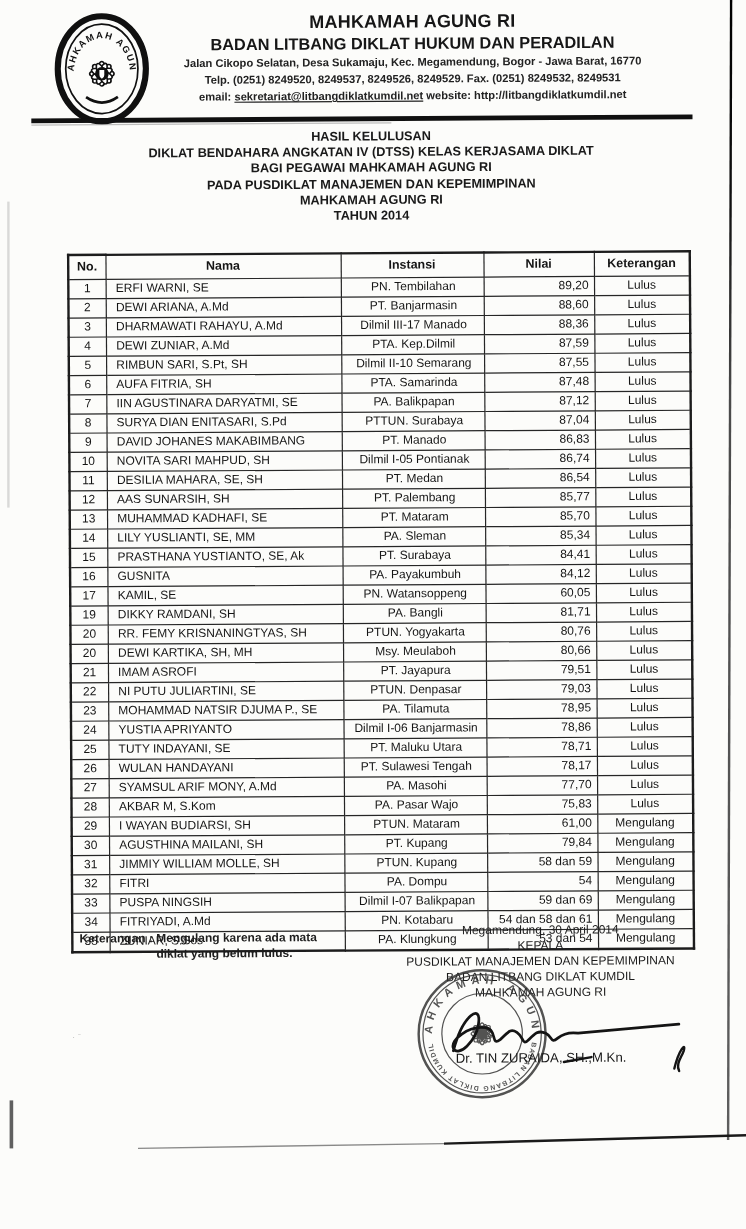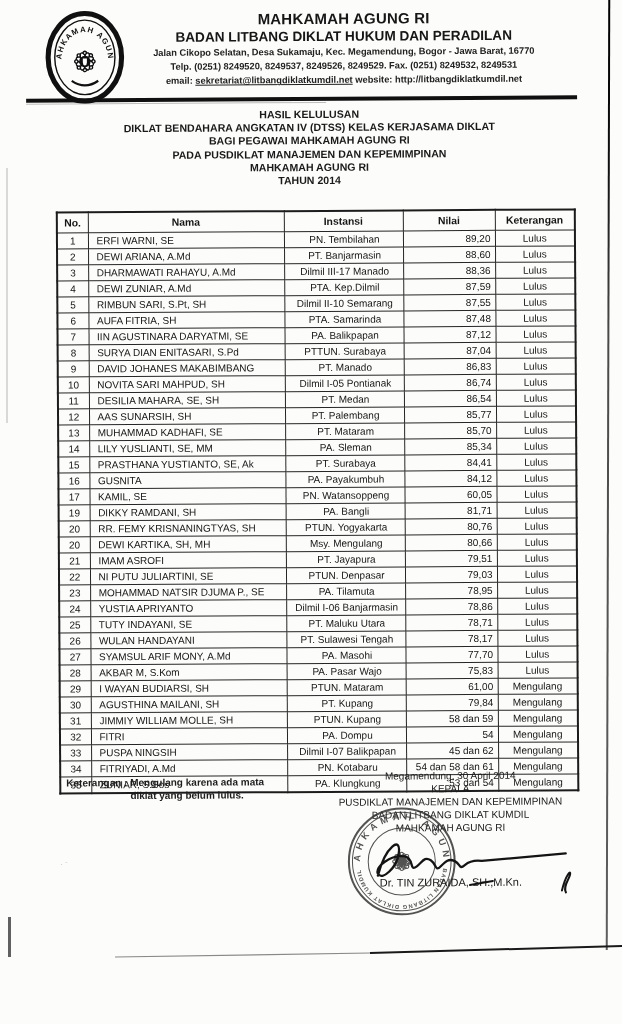--- a/index.html
+++ b/index.html
@@ -280,21 +280,21 @@
         <td class="c-no">20</td>
         <td class="c-nama">RR. FEMY KRISNANINGTYAS, SH</td>
         <td class="c-instansi">PTUN. Yogyakarta</td>
         <td class="c-nilai">80,76</td>
         <td class="c-ket">Lulus</td>
       </tr>
 
       <tr>
         <td class="c-no">20</td>
         <td class="c-nama">DEWI KARTIKA, SH, MH</td>
-        <td class="c-instansi">Msy. Mengulang</td>
+        <td class="c-instansi">Msy. Meulaboh</td>
         <td class="c-nilai">80,66</td>
         <td class="c-ket">Lulus</td>
       </tr>
 
       <tr>
         <td class="c-no">21</td>
         <td class="c-nama">IMAM ASROFI</td>
         <td class="c-instansi">PT. Jayapura</td>
         <td class="c-nilai">79,51</td>
         <td class="c-ket">Lulus</td>
@@ -385,21 +385,21 @@
         <td class="c-nama">FITRI</td>
         <td class="c-instansi">PA. Dompu</td>
         <td class="c-nilai">54</td>
         <td class="c-ket">Mengulang</td>
       </tr>
 
       <tr>
         <td class="c-no">33</td>
         <td class="c-nama">PUSPA NINGSIH</td>
         <td class="c-instansi">Dilmil I-07 Balikpapan</td>
-        <td class="c-nilai">45 dan 62</td>
+        <td class="c-nilai">59 dan 69</td>
         <td class="c-ket">Mengulang</td>
       </tr>
 
       <tr>
         <td class="c-no">34</td>
         <td class="c-nama">FITRIYADI, A.Md</td>
         <td class="c-instansi">PN. Kotabaru</td>
         <td class="c-nilai">54 dan 58 dan 61</td>
         <td class="c-ket">Mengulang</td>
       </tr>

